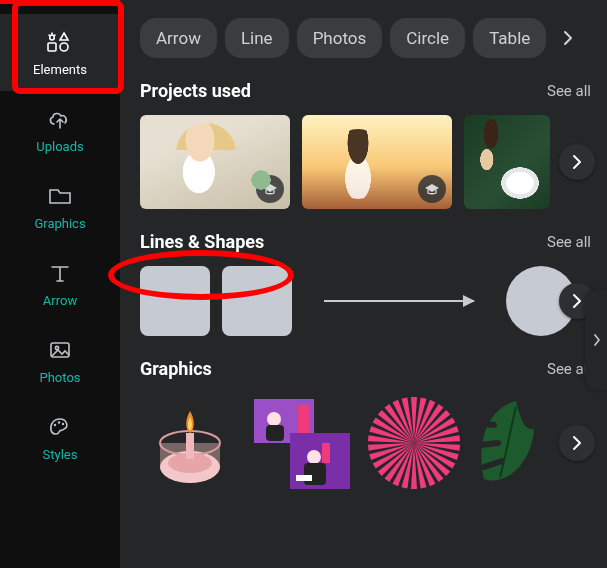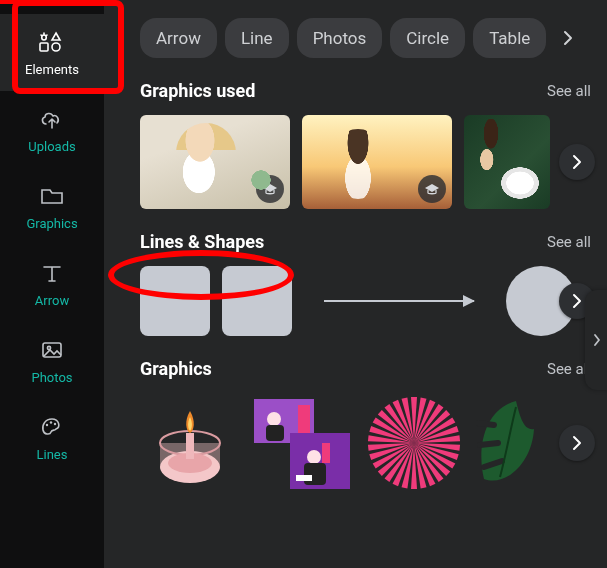--- a/index.html
+++ b/index.html
@@ -5,21 +5,21 @@
   * { box-sizing: border-box; margin: 0; padding: 0; }
   body {
     width: 607px; height: 568px;
     background: #252627;
     font-family: -apple-system, BlinkMacSystemFont, "Segoe UI", Roboto, sans-serif;
     color: #fff;
     overflow: hidden;
     position: relative;
   }
   .sidebar {
-    position: absolute; left: 0; top: 0; bottom: 0; width: 104px;
+    position: absolute; left: 0; top: 0; bottom: 0; width: 120px;
     background: #0f0f10;
     display: flex; flex-direction: column; align-items: center;
     padding-top: 10px;
     border-top: 4px solid #ff0000;
   }
   .side-item {
     width: 100%;
     display: flex; flex-direction: column; align-items: center;
     padding: 14px 0 14px;
     color: #14b8a6;
@@ -220,42 +220,42 @@
 
   <div class="side-item">
     <div class="icon">
       <svg width="26" height="22" viewBox="0 0 26 22" fill="none" stroke="#bfc2c7" stroke-width="1.6">
         <path d="M13 3 C6 3 3 9 4 14 C5 19 11 19 12 16 C13 13 16 15 17 13 C22 11 20 3 13 3 Z"></path>
         <circle cx="8" cy="9" r="1.2" fill="#bfc2c7" stroke="none"></circle>
         <circle cx="12" cy="6.5" r="1.2" fill="#bfc2c7" stroke="none"></circle>
         <circle cx="16" cy="8" r="1.2" fill="#bfc2c7" stroke="none"></circle>
       </svg>
     </div>
-    <span>Lines</span>
+    <span>Styles</span>
   </div>
 </div>
 
 <div class="panel">
 
   <div class="chip-row">
     <div class="chip">Arrow</div>
     <div class="chip">Line</div>
     <div class="chip">Photos</div>
     <div class="chip">Circle</div>
     <div class="chip">Table</div>
     <div class="chip-scroll">
       <svg width="10" height="16" viewBox="0 0 10 16">
           <path d="M2 2 L8 8 L2 14" fill="none" stroke="#cfd1d4" stroke-width="2" stroke-linecap="round" stroke-linejoin="round"></path>
         </svg>
     </div>
   </div>
 
   <div class="section">
     <div class="section-header">
-      <div class="section-title">Graphics used</div>
+      <div class="section-title">Projects used</div>
       <div class="see-all">See all</div>
     </div>
     <div class="thumb-row">
       <div class="thumb ph1">
         <div class="badge">
           <svg width="16" height="12" viewBox="0 0 16 12">
               <path d="M8 1 L15 5 L8 9 L1 5 Z" fill="#d6d8dc"></path>
               <path d="M4 7 L4 10 C4 11 12 11 12 10 L12 7" fill="none" stroke="#d6d8dc" stroke-width="1.3"></path>
             </svg>
         </div>

